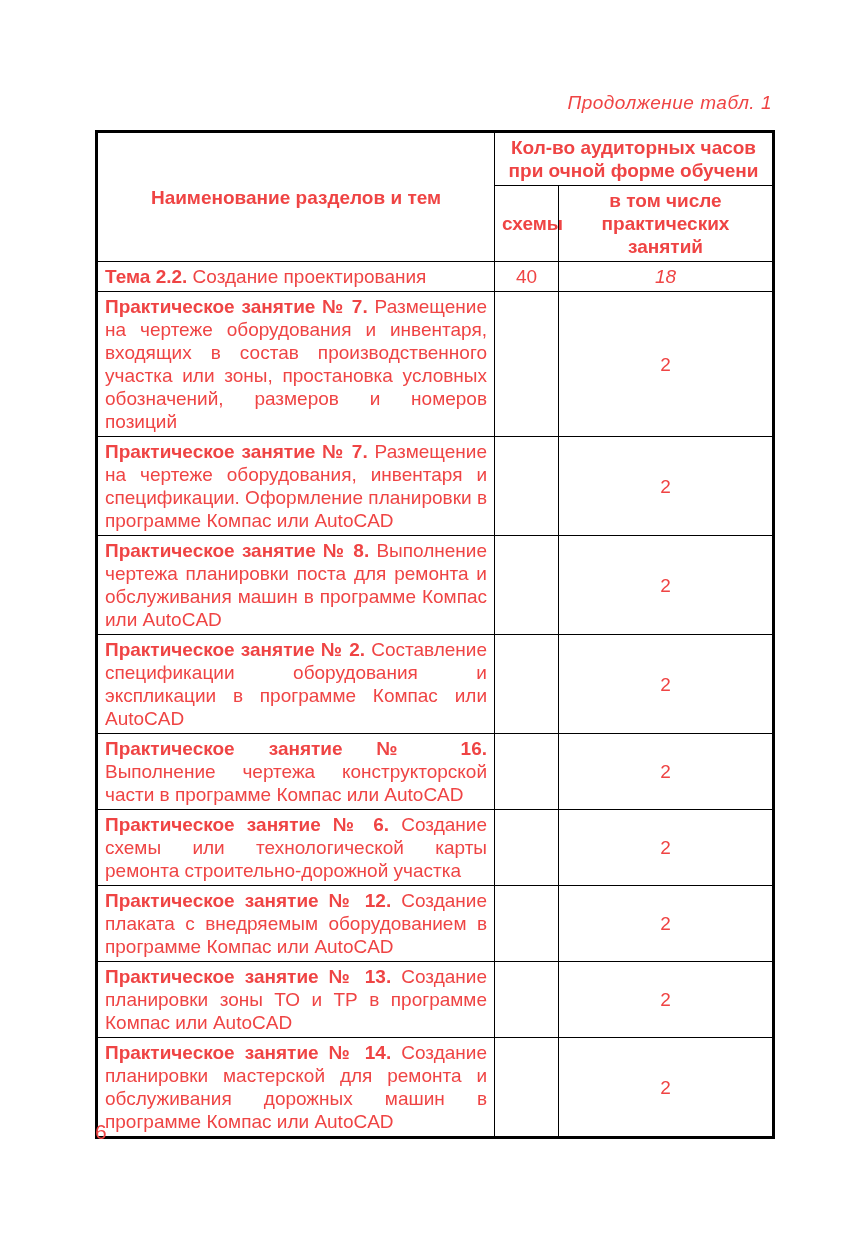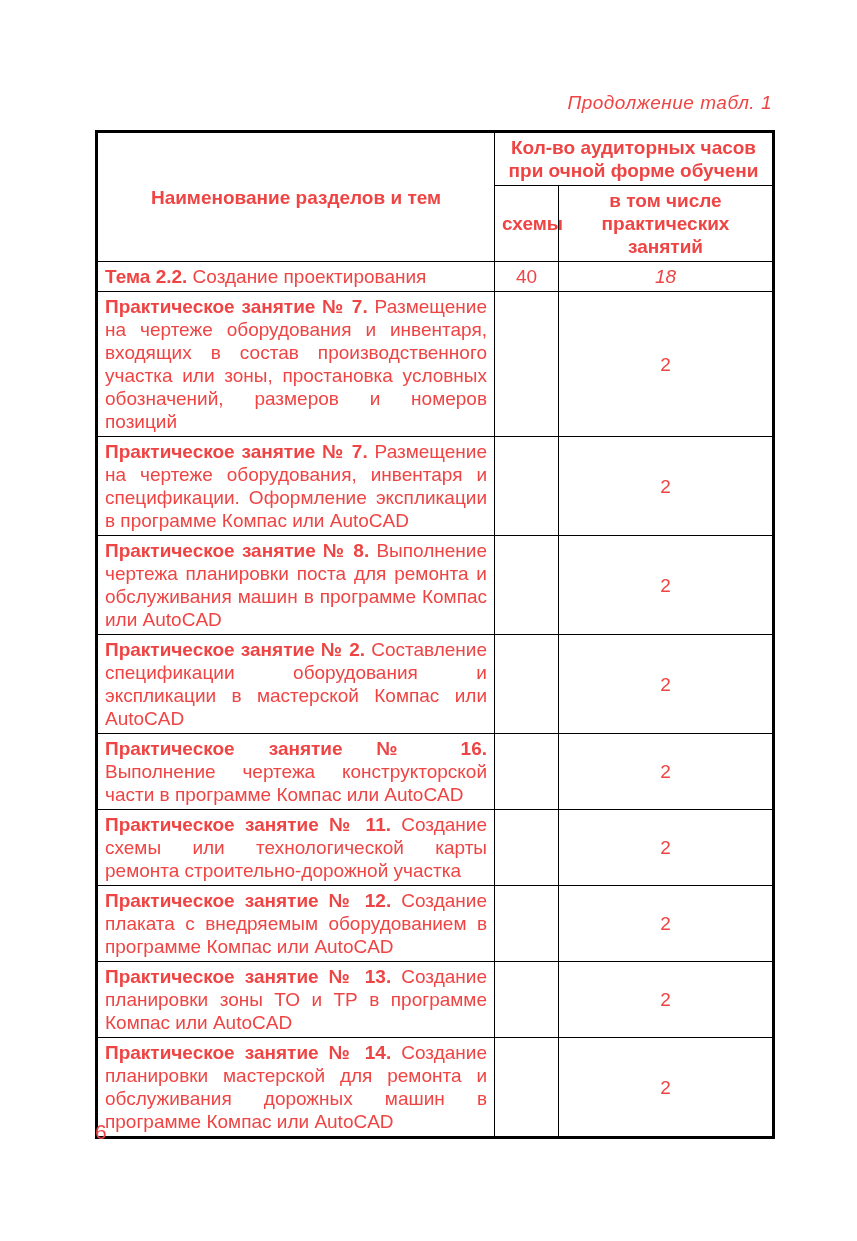--- a/index.html
+++ b/index.html
@@ -116,52 +116,52 @@
         <td class="name-cell">
           <b>Практическое занятие № 7.</b>
           <span>Размещение на чертеже оборудования и инвентаря, входящих в состав производственного участка или зоны, простановка условных обозначений, размеров и номеров позиций</span>
         </td>
         <td class="num-cell"></td>
         <td class="num-cell">2</td>
       </tr>
       <tr>
         <td class="name-cell">
           <b>Практическое занятие № 7.</b>
-          <span>Размещение на чертеже оборудования, инвентаря и спецификации. Оформление экспликации в программе Компас или AutoCAD</span>
+          <span>Размещение на чертеже оборудования, инвентаря и спецификации. Оформление планировки в программе Компас или AutoCAD</span>
         </td>
         <td class="num-cell"></td>
         <td class="num-cell">2</td>
       </tr>
       <tr>
         <td class="name-cell">
           <b>Практическое занятие № 8.</b>
           <span>Выполнение чертежа планировки поста для ремонта и обслуживания машин в программе Компас или AutoCAD</span>
         </td>
         <td class="num-cell"></td>
         <td class="num-cell">2</td>
       </tr>
       <tr>
         <td class="name-cell">
           <b>Практическое занятие № 2.</b>
-          <span>Составление спецификации оборудования и экспликации в мастерской Компас или AutoCAD</span>
+          <span>Составление спецификации оборудования и экспликации в программе Компас или AutoCAD</span>
         </td>
         <td class="num-cell"></td>
         <td class="num-cell">2</td>
       </tr>
       <tr>
         <td class="name-cell">
           <b>Практическое занятие № 16.</b>
           <span>Выполнение чертежа конструкторской части в программе Компас или AutoCAD</span>
         </td>
         <td class="num-cell"></td>
         <td class="num-cell">2</td>
       </tr>
       <tr>
         <td class="name-cell">
-          <b>Практическое занятие № 11.</b>
+          <b>Практическое занятие № 6.</b>
           <span>Создание схемы или технологической карты ремонта строительно-дорожной участка</span>
         </td>
         <td class="num-cell"></td>
         <td class="num-cell">2</td>
       </tr>
       <tr>
         <td class="name-cell">
           <b>Практическое занятие № 12.</b>
           <span>Создание плаката с внедряемым оборудованием в программе Компас или AutoCAD</span>
         </td>

